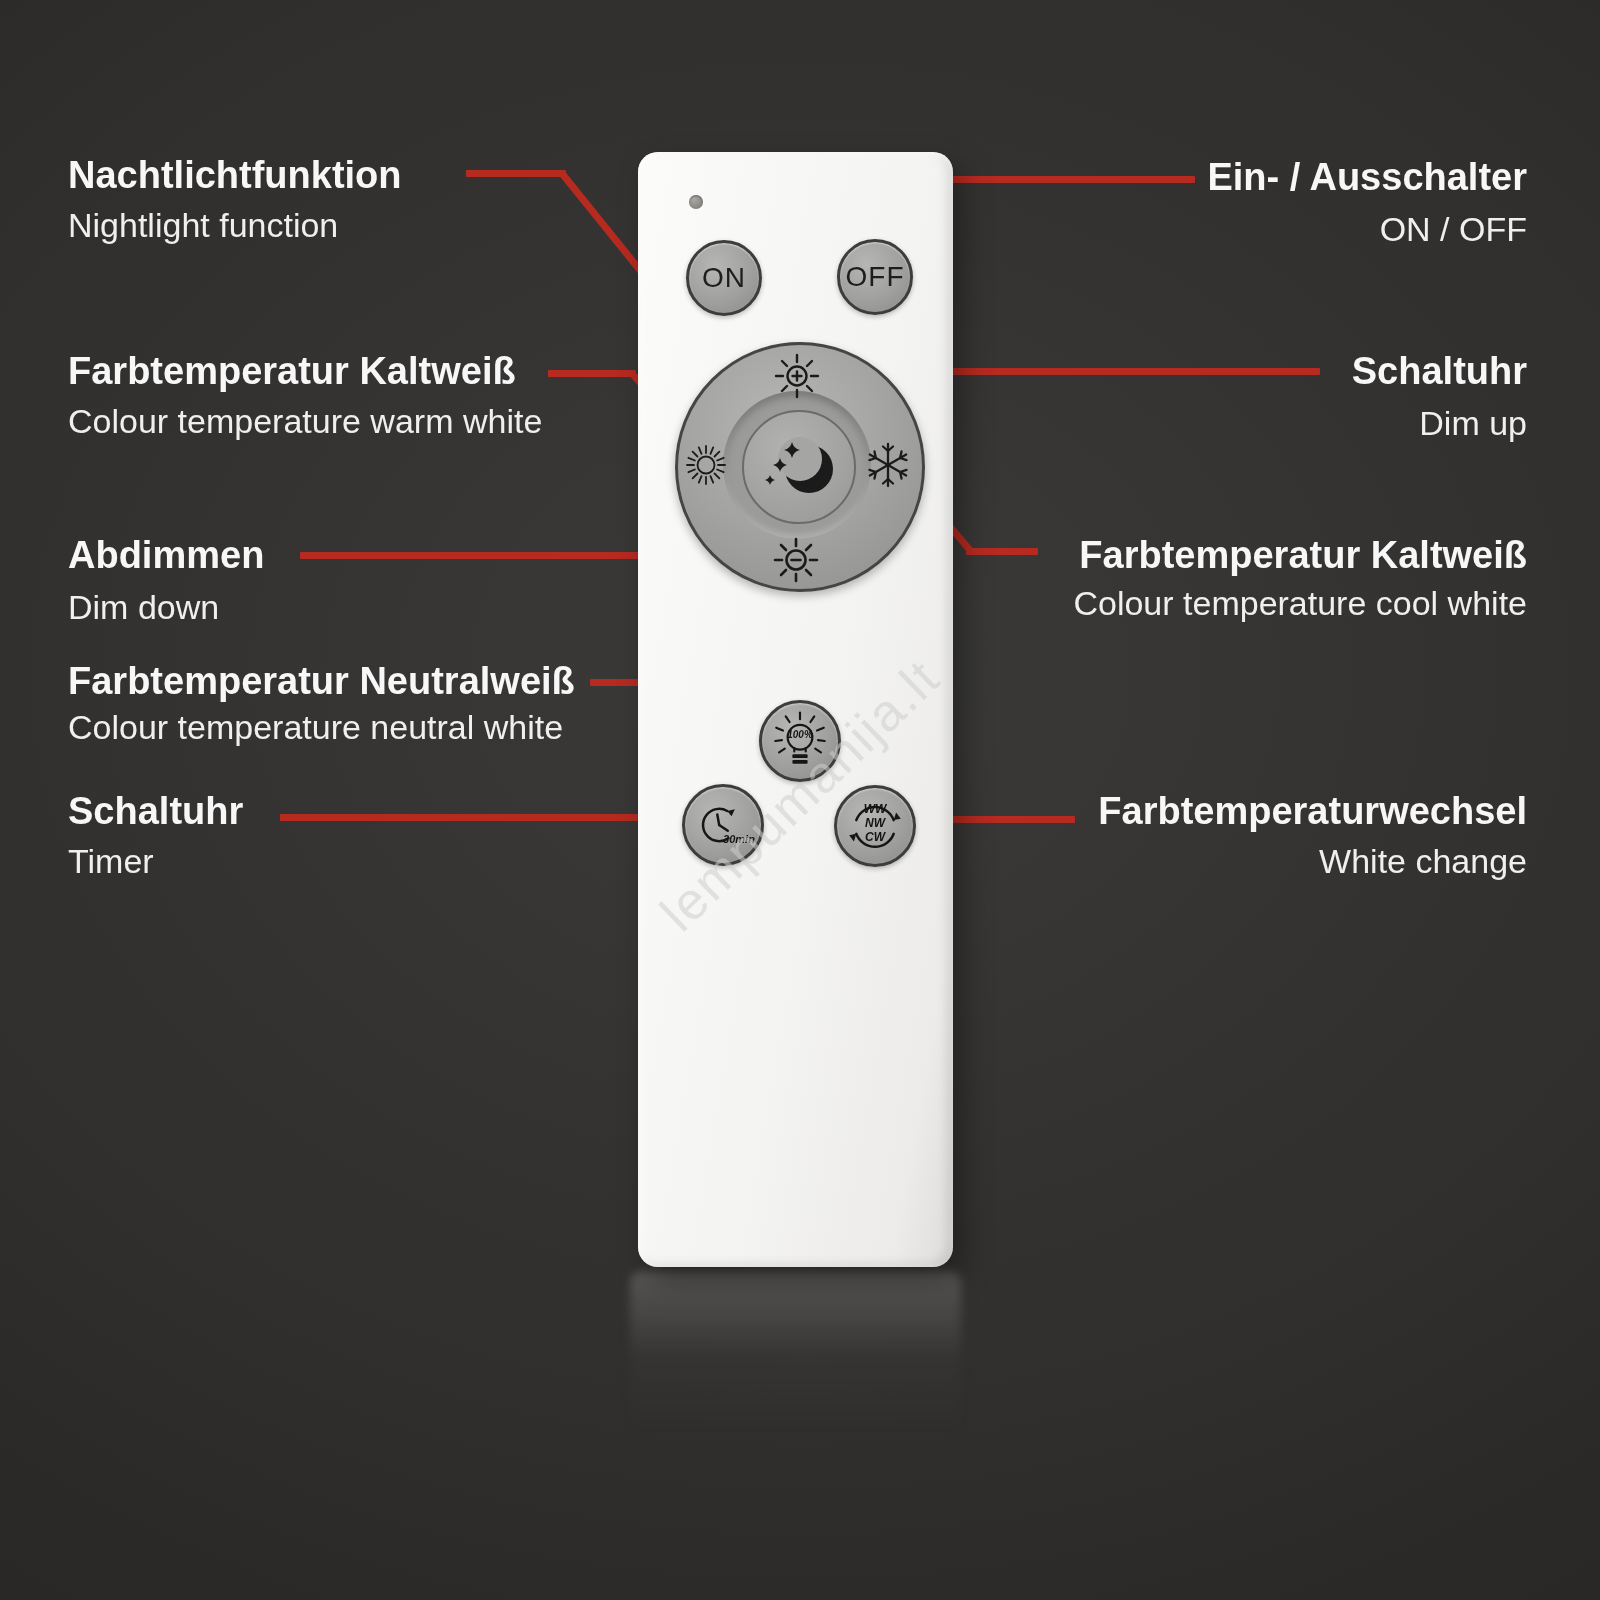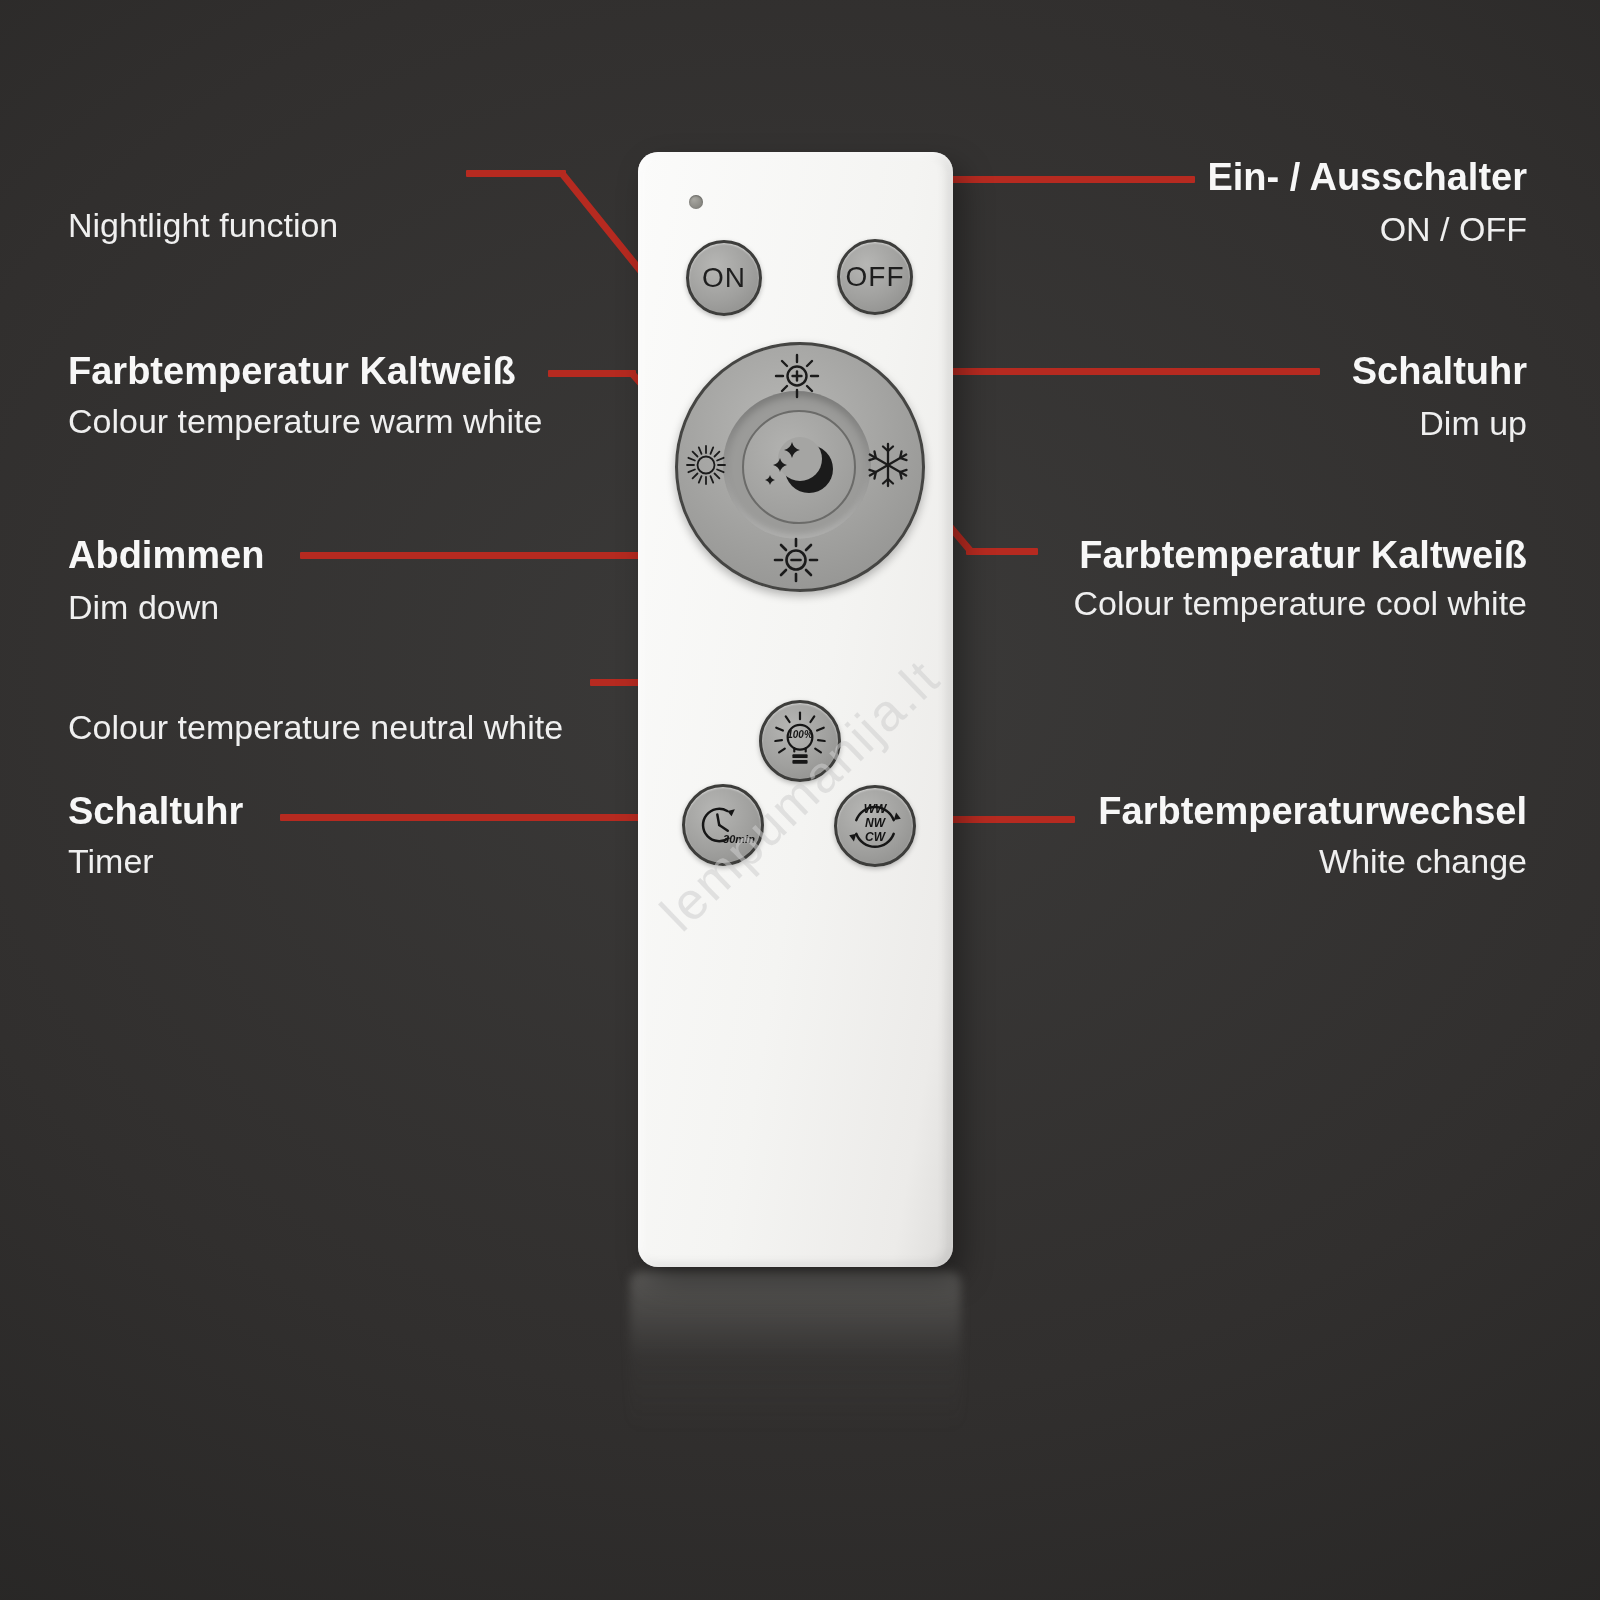--- a/index.html
+++ b/index.html
@@ -62,28 +62,30 @@
     position:absolute;left:800px;top:795px;
     transform:translate(-50%,-50%) rotate(-44deg);
     font-size:52px;color:rgba(205,205,205,.55);letter-spacing:2px;white-space:nowrap;
   }
 </style>
 </head>
 <body>
 
 <div id="stage">
 
+  <div class="lbl de left-col" style="top:156px;">Nachtlichtfunktion</div>
   <div class="lbl en left-col" style="top:208px;">Nightlight function</div>
 
   <div class="lbl de left-col" style="top:352px;">Farbtemperatur Kaltweiß</div>
   <div class="lbl en left-col" style="top:404px;">Colour temperature warm white</div>
 
   <div class="lbl de left-col" style="top:536px;">Abdimmen</div>
   <div class="lbl en left-col" style="top:590px;">Dim down</div>
 
+  <div class="lbl de left-col" style="top:662px;">Farbtemperatur Neutralweiß</div>
   <div class="lbl en left-col" style="top:710px;">Colour temperature neutral white</div>
 
   <div class="lbl de left-col" style="top:792px;">Schaltuhr</div>
   <div class="lbl en left-col" style="top:844px;">Timer</div>
 
   <div class="lbl de right-col" style="top:158px;">Ein- / Ausschalter</div>
   <div class="lbl en right-col" style="top:212px;">ON / OFF</div>
 
   <div class="lbl de right-col" style="top:352px;">Schaltuhr</div>
   <div class="lbl en right-col" style="top:406px;">Dim up</div>

